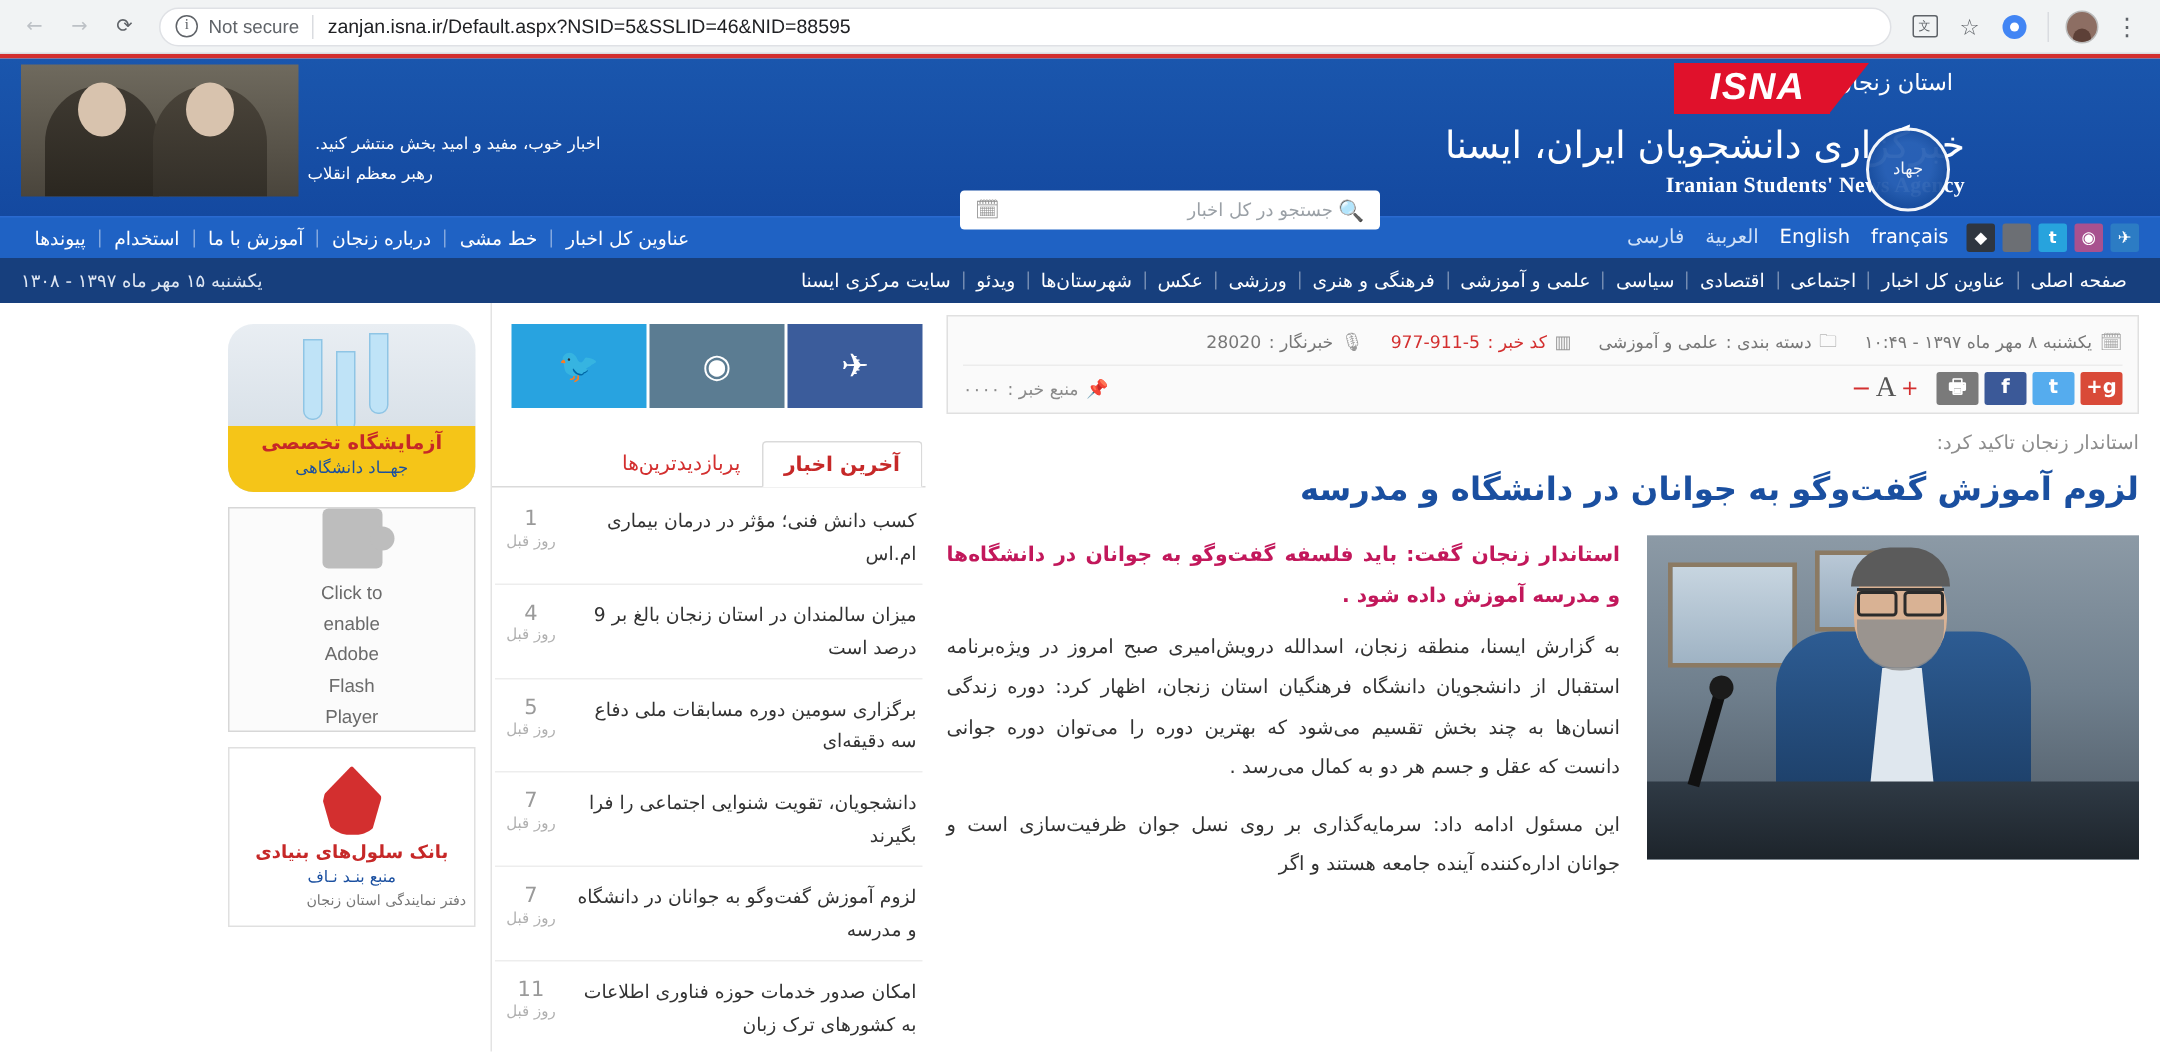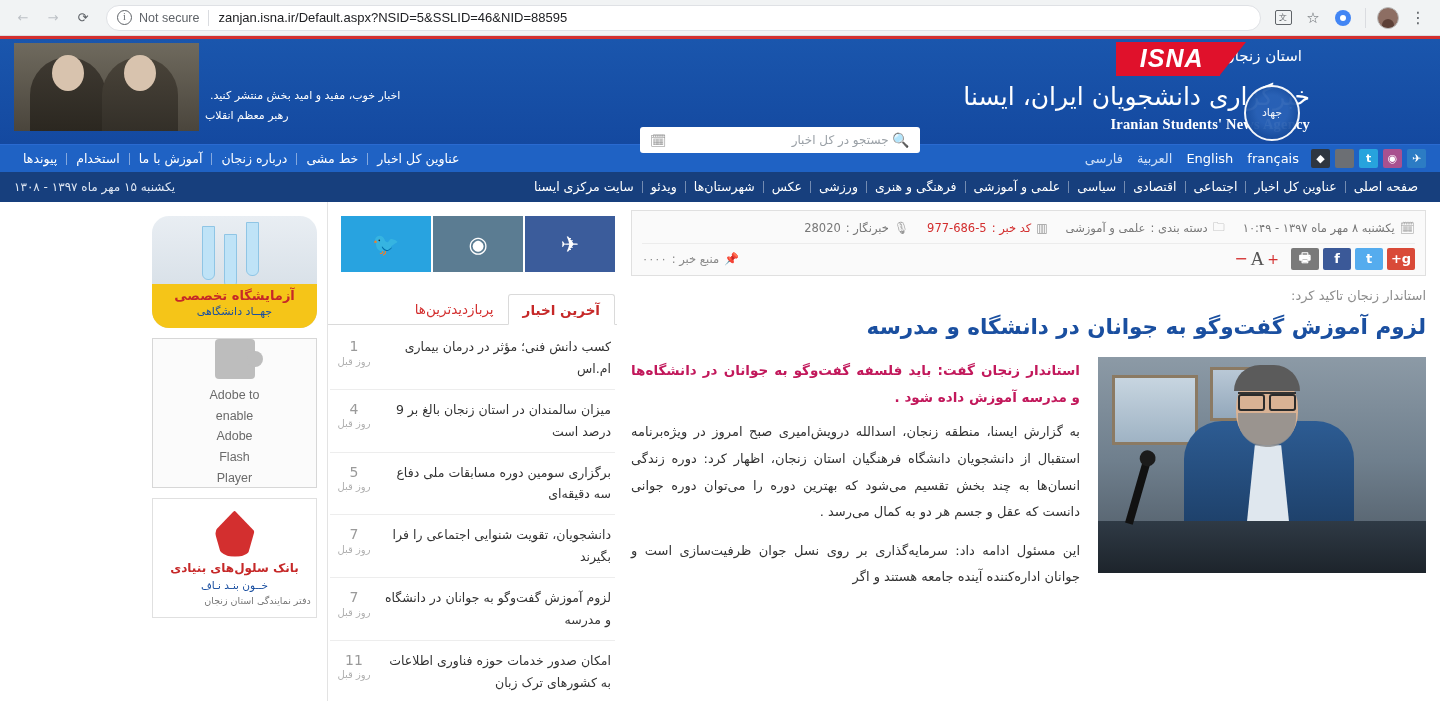--- a/index.html
+++ b/index.html
@@ -695,21 +695,21 @@
             <span>یکشنبه ۸ مهر ماه ۱۳۹۷ - ۱۰:۴۹</span>
           </div>
           <div class="m">
             <span class="ic">🗀</span>
             <span>دسته بندی :</span>
             <span>علمی و آموزشی</span>
           </div>
           <div class="m">
             <span class="ic">▥</span>
             <span class="red">کد خبر :</span>
-            <span class="red">977-686-5</span>
+            <span class="red">977-911-5</span>
           </div>
           <div class="m">
             <span class="ic">🎙</span>
             <span>خبرنگار :</span>
             <span>28020</span>
           </div>
         </div>
         <div class="meta-row meta-row-2">
           <div class="share-row">
             <div class="share-btn sh-gplus">g+</div>
@@ -820,30 +820,30 @@
           <div class="tube t2"></div>
           <div class="tube t3"></div>
         <div class="yellow">
           <b>آزمایشگاه تخصصی</b>
           <i>جهــاد دانشگاهی</i>
         </div>
       </div>
 
       <div class="flash-box">
         <div class="puzzle"></div>
-        <div class="flash-text">Adobe to</div>
+        <div class="flash-text">Click to</div>
         <div class="flash-text">enable</div>
         <div class="flash-text">Adobe</div>
         <div class="flash-text">Flash</div>
         <div class="flash-text">Player</div>
       </div>
 
       <div class="ad-blood">
         <div class="blood-mark"></div>
         <div class="b1">بانک سلول‌های بنیادی</div>
-        <div class="b2">خــون بنـد نـاف</div>
+        <div class="b2">منبع بنـد نـاف</div>
         <div class="b3">دفتر نمایندگی استان زنجان</div>
       </div>
     </div>
 
     <div class="gutter"></div>
   </div>
 </div>
 
 </body></html>

